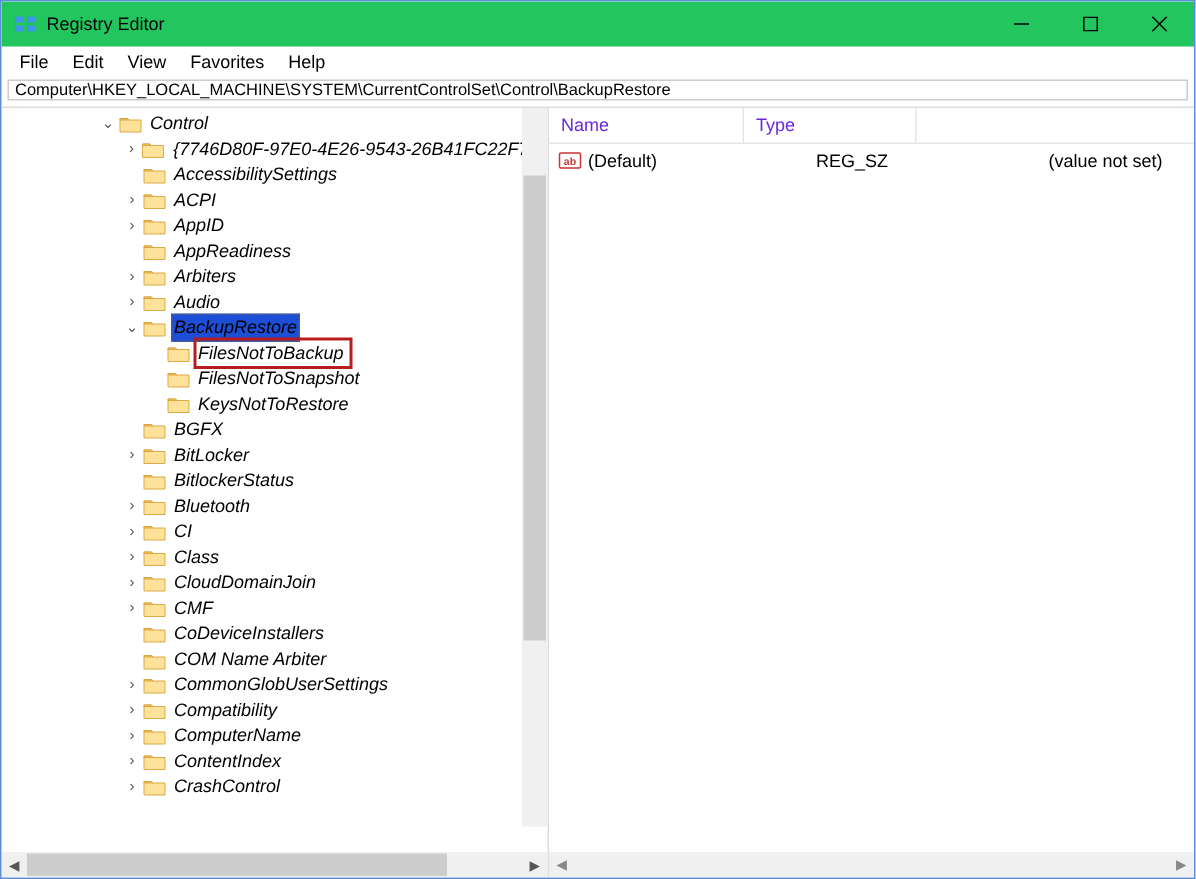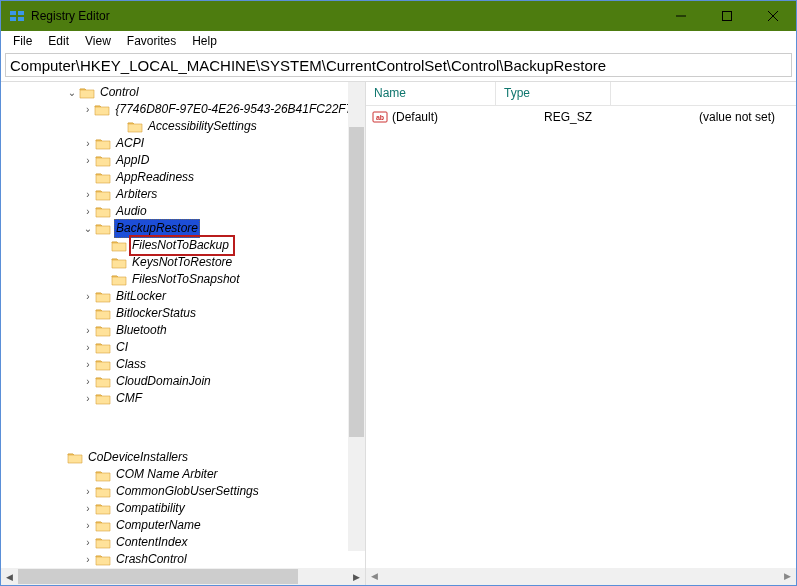--- a/index.html
+++ b/index.html
@@ -12,21 +12,21 @@
   border: 1px solid #5a8fd8;
   display: flex;
   flex-direction: column;
   overflow: hidden;
 }
 .titlebar {
   height: 30px;
   display: flex;
   align-items: center;
   padding: 0 0 0 8px;
-  background: #4d7c0f;
+  background: #22c55e;
 }
 .titlebar .app-icon {
   width: 16px; height: 16px; margin-right: 6px;
 }
 .titlebar .title { flex: 1; font-size: 12px; }
 .win-controls { display: flex; }
 .win-btn {
   width: 46px; height: 30px;
   display: flex; align-items: center; justify-content: center;
   font-family: "Segoe MDL2 Assets", sans-serif;
@@ -35,25 +35,25 @@
 .menubar {
   height: 20px;
   display: flex;
   align-items: center;
   padding: 0 4px;
   font-size: 12px;
   text-align: center;
 }
 .menubar .menu-item { padding: 2px 8px; }
 .addressbar {
-  height: 24px;
+  height: 14px;
   border: 1px solid #ccc;
   margin: 2px 4px 4px 4px;
   padding: 2px 4px;
-  font-size: 15px;
+  font-size: 11px;
   display: flex;
   align-items: center;
 }
 .content {
   flex: 1;
   display: flex;
   border-top: 1px solid #ddd;
   overflow: hidden;
 }
 .tree-pane {
@@ -115,21 +115,21 @@
 }
 .values-header {
   display: flex;
   height: 24px;
   border-bottom: 1px solid #e5e5e5;
   font-size: 12px;
 }
 .col-h {
   padding: 4px 8px;
   border-right: 1px solid #e5e5e5;
-  color: #0f766e;
+  color: #6d28d9;
 }
 .col-name { width: 130px; }
 .col-type { width: 115px; }
 .col-data { flex: 1; }
 .values-body { flex:1; padding: 2px 0; }
 .value-row {
   display: flex; align-items: center;
   height: 18px; font-size: 12px;
 }
 .value-row .col-name { padding-left: 6px; display:flex; align-items:center; gap:4px;}
@@ -198,21 +198,21 @@
             <span class="node-label">Control</span>
           </div>
           <div class="tree-row" style="padding-left: 80px;">
             <span class="toggle">›</span>
             <svg class="folder-icon" viewBox="0 0 16 14">
               <path d="M1 3 L1 12 L15 12 L15 4 L7 4 L6 3 Z" fill="#ffe29a" stroke="#d9a23a" stroke-width="0.6"></path>
               <path d="M1 3 L6 3 L7 4 L1 4 Z" fill="#f3c65f" stroke="#d9a23a" stroke-width="0.6"></path>
             </svg>
             <span class="node-label">{7746D80F-97E0-4E26-9543-26B41FC22F79}</span>
           </div>
-          <div class="tree-row" style="padding-left: 80px; margin-left: 32px;">
+          <div class="tree-row" style="padding-left: 80px;">
             <span class="toggle empty">›</span>
             <svg class="folder-icon" viewBox="0 0 16 14">
               <path d="M1 3 L1 12 L15 12 L15 4 L7 4 L6 3 Z" fill="#ffe29a" stroke="#d9a23a" stroke-width="0.6"></path>
               <path d="M1 3 L6 3 L7 4 L1 4 Z" fill="#f3c65f" stroke="#d9a23a" stroke-width="0.6"></path>
             </svg>
             <span class="node-label">AccessibilitySettings</span>
           </div>
           <div class="tree-row" style="padding-left: 80px;">
             <span class="toggle">›</span>
             <svg class="folder-icon" viewBox="0 0 16 14">
@@ -268,29 +268,37 @@
               <path d="M1 3 L6 3 L7 4 L1 4 Z" fill="#f3c65f" stroke="#d9a23a" stroke-width="0.6"></path>
             </svg>
             <span class="node-label boxed">FilesNotToBackup</span>
           </div>
           <div class="tree-row" style="padding-left: 96px;">
             <span class="toggle empty">›</span>
             <svg class="folder-icon" viewBox="0 0 16 14">
               <path d="M1 3 L1 12 L15 12 L15 4 L7 4 L6 3 Z" fill="#ffe29a" stroke="#d9a23a" stroke-width="0.6"></path>
               <path d="M1 3 L6 3 L7 4 L1 4 Z" fill="#f3c65f" stroke="#d9a23a" stroke-width="0.6"></path>
             </svg>
+            <span class="node-label">FilesNotToSnapshot</span>
+          </div>
+          <div class="tree-row" style="padding-left: 96px;">
+            <span class="toggle empty">›</span>
+            <svg class="folder-icon" viewBox="0 0 16 14">
+              <path d="M1 3 L1 12 L15 12 L15 4 L7 4 L6 3 Z" fill="#ffe29a" stroke="#d9a23a" stroke-width="0.6"></path>
+              <path d="M1 3 L6 3 L7 4 L1 4 Z" fill="#f3c65f" stroke="#d9a23a" stroke-width="0.6"></path>
+            </svg>
             <span class="node-label">KeysNotToRestore</span>
           </div>
-          <div class="tree-row" style="padding-left: 96px;">
-            <span class="toggle empty">›</span>
-            <svg class="folder-icon" viewBox="0 0 16 14">
-              <path d="M1 3 L1 12 L15 12 L15 4 L7 4 L6 3 Z" fill="#ffe29a" stroke="#d9a23a" stroke-width="0.6"></path>
-              <path d="M1 3 L6 3 L7 4 L1 4 Z" fill="#f3c65f" stroke="#d9a23a" stroke-width="0.6"></path>
-            </svg>
-            <span class="node-label">FilesNotToSnapshot</span>
+          <div class="tree-row" style="padding-left: 80px;">
+            <span class="toggle empty">›</span>
+            <svg class="folder-icon" viewBox="0 0 16 14">
+              <path d="M1 3 L1 12 L15 12 L15 4 L7 4 L6 3 Z" fill="#ffe29a" stroke="#d9a23a" stroke-width="0.6"></path>
+              <path d="M1 3 L6 3 L7 4 L1 4 Z" fill="#f3c65f" stroke="#d9a23a" stroke-width="0.6"></path>
+            </svg>
+            <span class="node-label">BGFX</span>
           </div>
           <div class="tree-row" style="padding-left: 80px;">
             <span class="toggle">›</span>
             <svg class="folder-icon" viewBox="0 0 16 14">
               <path d="M1 3 L1 12 L15 12 L15 4 L7 4 L6 3 Z" fill="#ffe29a" stroke="#d9a23a" stroke-width="0.6"></path>
               <path d="M1 3 L6 3 L7 4 L1 4 Z" fill="#f3c65f" stroke="#d9a23a" stroke-width="0.6"></path>
             </svg>
             <span class="node-label">BitLocker</span>
           </div>
           <div class="tree-row" style="padding-left: 80px;">
@@ -334,21 +342,21 @@
             <span class="node-label">CloudDomainJoin</span>
           </div>
           <div class="tree-row" style="padding-left: 80px;">
             <span class="toggle">›</span>
             <svg class="folder-icon" viewBox="0 0 16 14">
               <path d="M1 3 L1 12 L15 12 L15 4 L7 4 L6 3 Z" fill="#ffe29a" stroke="#d9a23a" stroke-width="0.6"></path>
               <path d="M1 3 L6 3 L7 4 L1 4 Z" fill="#f3c65f" stroke="#d9a23a" stroke-width="0.6"></path>
             </svg>
             <span class="node-label">CMF</span>
           </div>
-          <div class="tree-row" style="padding-left: 52px; margin-top: 42px;">
+          <div class="tree-row" style="padding-left: 80px;">
             <span class="toggle empty">›</span>
             <svg class="folder-icon" viewBox="0 0 16 14">
               <path d="M1 3 L1 12 L15 12 L15 4 L7 4 L6 3 Z" fill="#ffe29a" stroke="#d9a23a" stroke-width="0.6"></path>
               <path d="M1 3 L6 3 L7 4 L1 4 Z" fill="#f3c65f" stroke="#d9a23a" stroke-width="0.6"></path>
             </svg>
             <span class="node-label">CoDeviceInstallers</span>
           </div>
           <div class="tree-row" style="padding-left: 80px; align-items: flex-end;">
             <span class="toggle empty">›</span>
             <svg class="folder-icon" viewBox="0 0 16 14">

